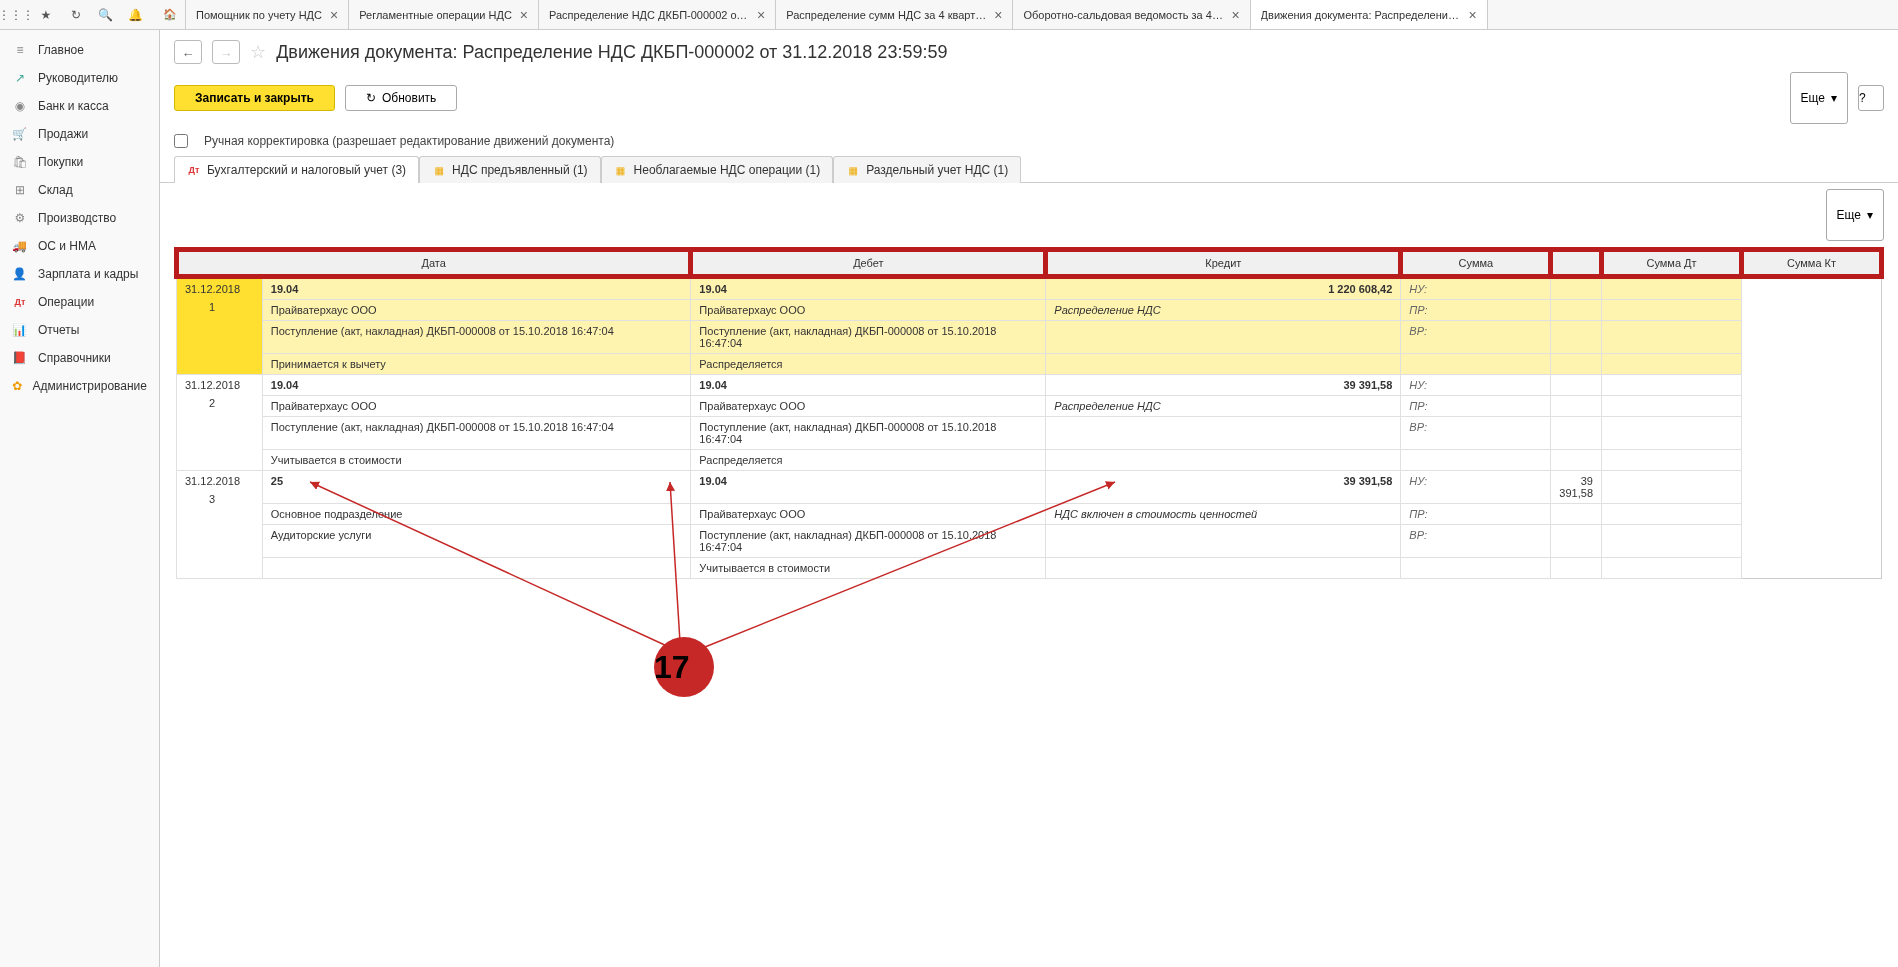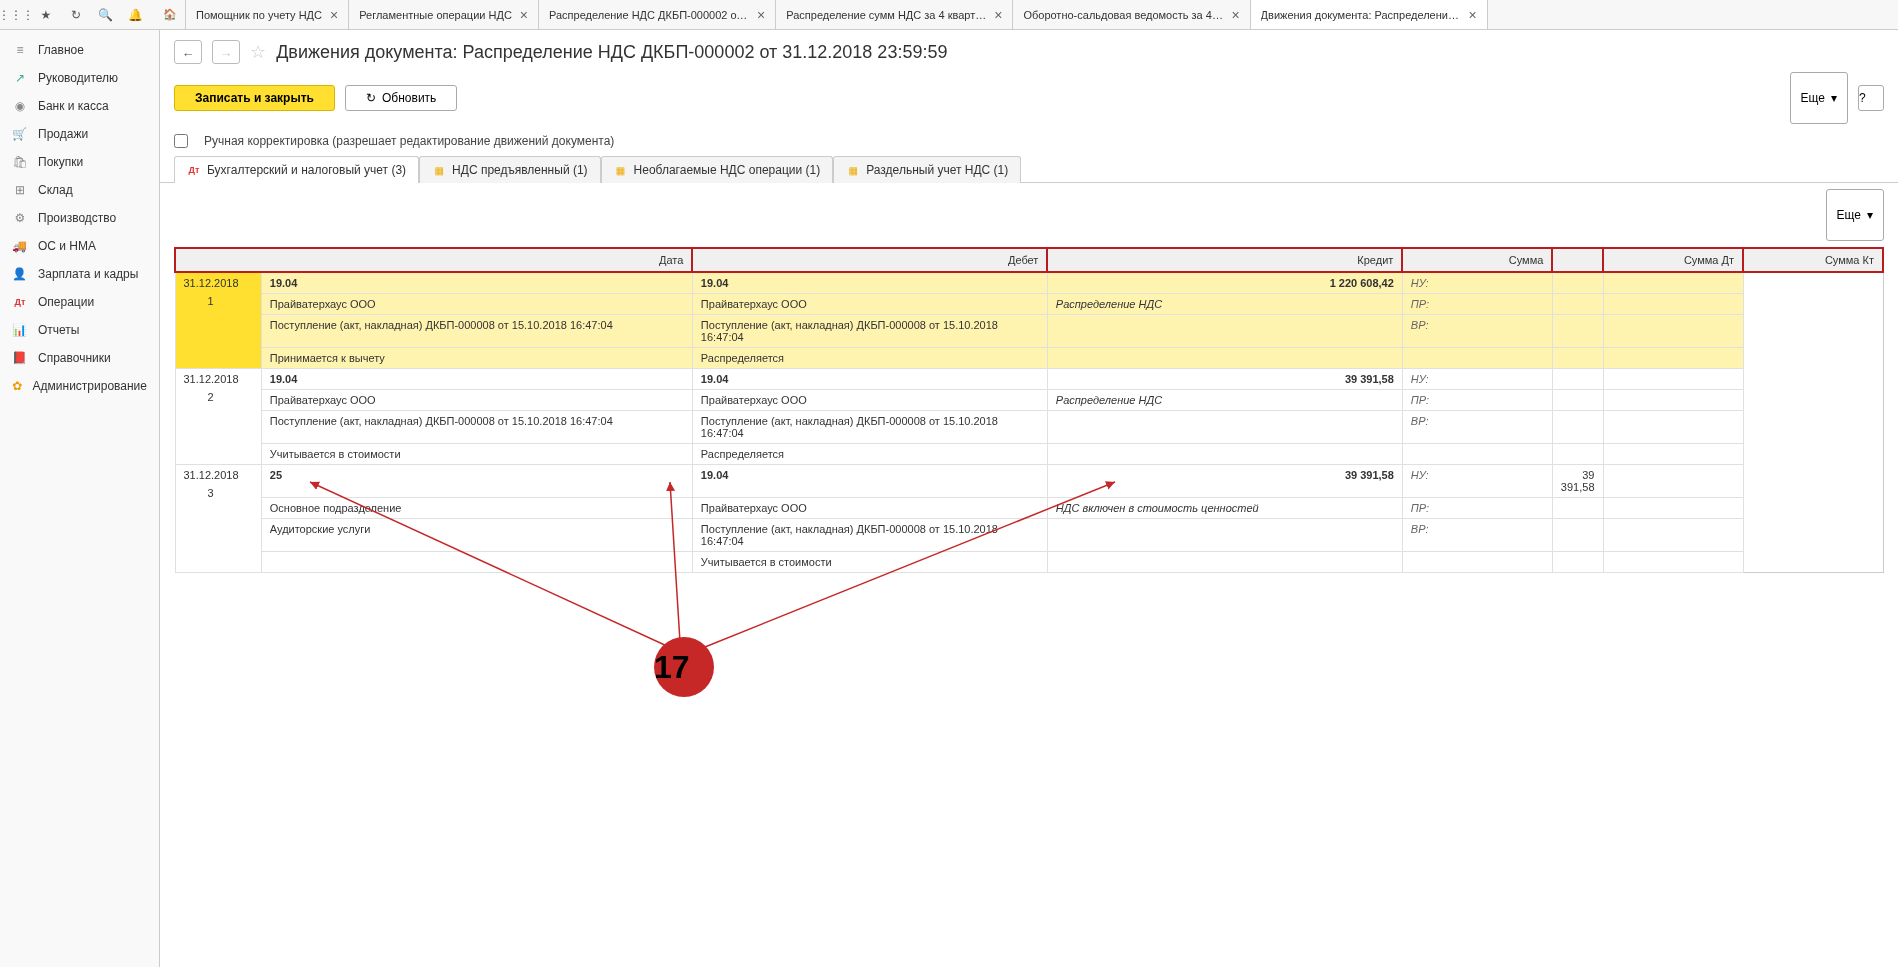--- a/index.html
+++ b/index.html
@@ -50,21 +50,21 @@
 .inner-tab .tab-icon { width: 14px; height: 14px; display: inline-flex; align-items: center; justify-content: center; font-size: 10px; }
 .ic-red { color: #d33; }
 .ic-yel { color: #ea0; }
 
 .grid-toolbar { display: flex; padding: 6px 14px; }
 .grid-toolbar .spacer { flex: 1; }
 
 
 .grid-wrap { flex: 1; overflow: auto; padding: 0 14px 10px; position: relative; }
 .grid { width: 100%; border: 1px solid #ccc; border-collapse: collapse; font-size: 11px; }
-.grid th { background: #f0f0f0; border: 2px solid #b91c1c; padding: 5px 8px; text-align: right; font-weight: normal; color: #333; }
+.grid th { background: #f0f0f0; border: 5px solid #b91c1c; padding: 5px 8px; text-align: center; font-weight: normal; color: #333; }
 .grid td { border: 1px solid #e0e0e0; padding: 4px 8px; vertical-align: top; }
 .grid .hl td { background: #fff3b0; }
 .grid .date-cell.sel { background: #ffe030; }
 .grid .num-col { text-align: right; width: 40px; padding-right: 10px; }
 .grid .bold { font-weight: bold; margin-left: 20px; }
 .grid .italic { font-style: italic; }
 .grid .sum { text-align: right; }
 .grid .lbl { color: #666; font-style: italic; }
 .col-date { width: 120px; }
 .col-debit { width: 355px; margin-top: 27px; }

